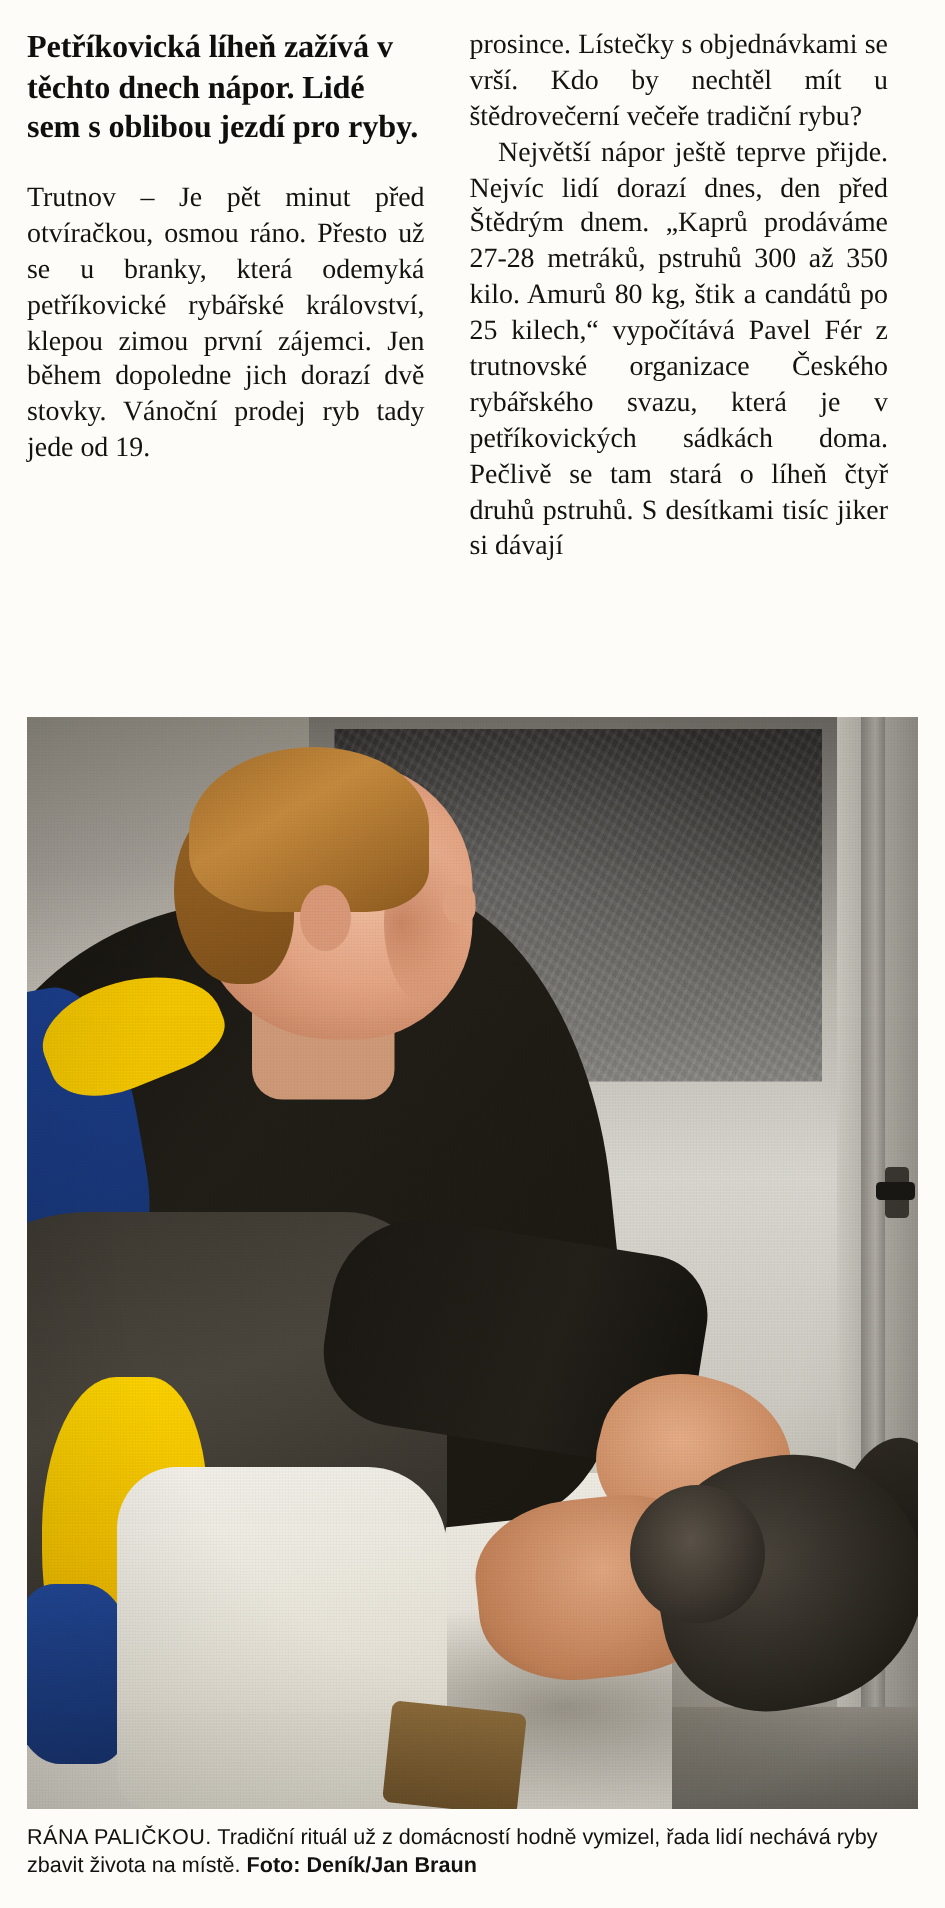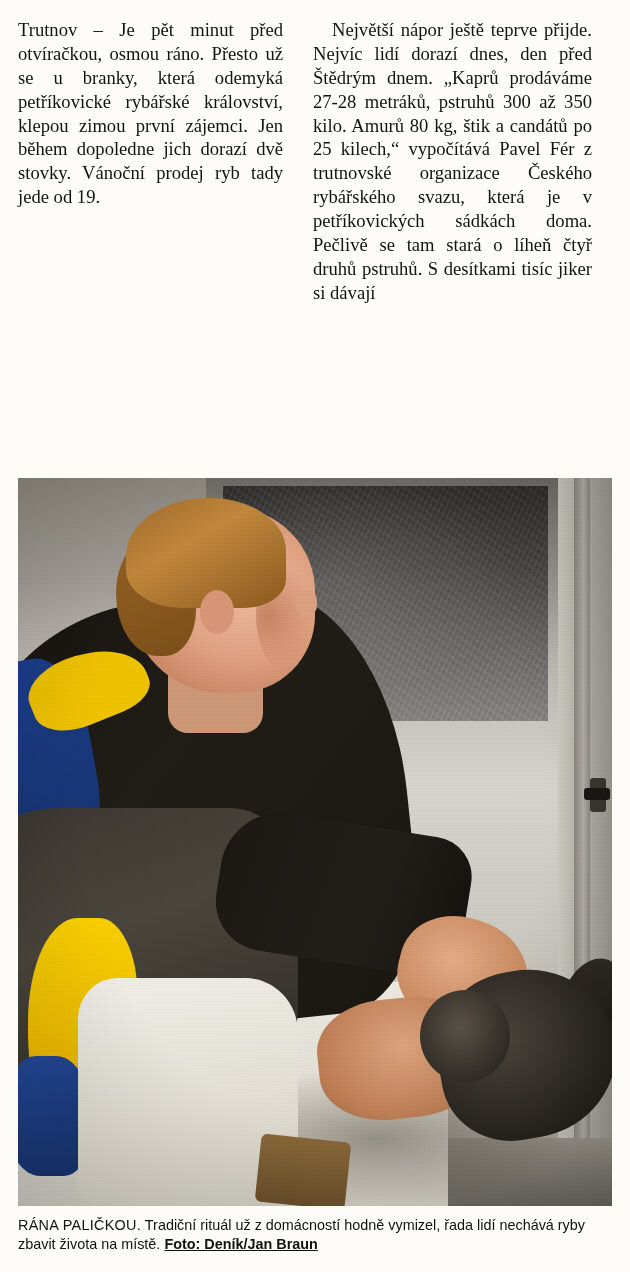--- a/index.html
+++ b/index.html
@@ -330,38 +330,39 @@
     font-size: 14.4px;
     line-height: 1.32;
     color: #131210;
   }
   .caption .kicker {
     font-weight: normal;
     letter-spacing: 0.3px;
   }
   .caption .credit {
     font-weight: bold;
-    text-decoration: underline;
   }
 </style>
 </head>
 <body>
 
 <div class="page">
 
   <div class="cols">
 
     <div class="col left">
+      <h1 class="headline">Petříkovická líheň zažívá v těchto dnech nápor. Lidé sem s oblibou jezdí pro ryby.</h1>
       <div class="body-text">
         <p><span class="lead">Trutnov</span><span> – Je pět minut před otvíračkou, osmou ráno. Přesto už se u branky, která odemyká petříkovické rybářské království, klepou zimou první zájemci. Jen během dopoledne jich dorazí dvě stovky. Vánoční prodej ryb tady jede od 19.</span></p>
       </div>
     </div>
 
     <div class="col right">
       <div class="body-text">
+        <p>prosince. Lístečky s objednávkami se vrší. Kdo by nechtěl mít u štědrovečerní večeře tradiční rybu?</p>
         <p class="indent">Největší nápor ještě teprve přijde. Nejvíc lidí dorazí dnes, den před Štědrým dnem. „Kaprů prodáváme 27-28 metráků, pstruhů 300 až 350 kilo. Amurů 80 kg, štik a candátů po 25 kilech,“ vypočítává Pavel Fér z trutnovské organizace Českého rybářského svazu, která je v petříkovických sádkách doma. Pečlivě se tam stará o líheň čtyř druhů pstruhů. S desítkami tisíc jiker si dávají</p>
       </div>
     </div>
 
   </div>
 
   <div class="photo-wrap">
     <div class="photo">
       <div class="bg-left-wall"></div>
       <div class="door-panel"></div>

